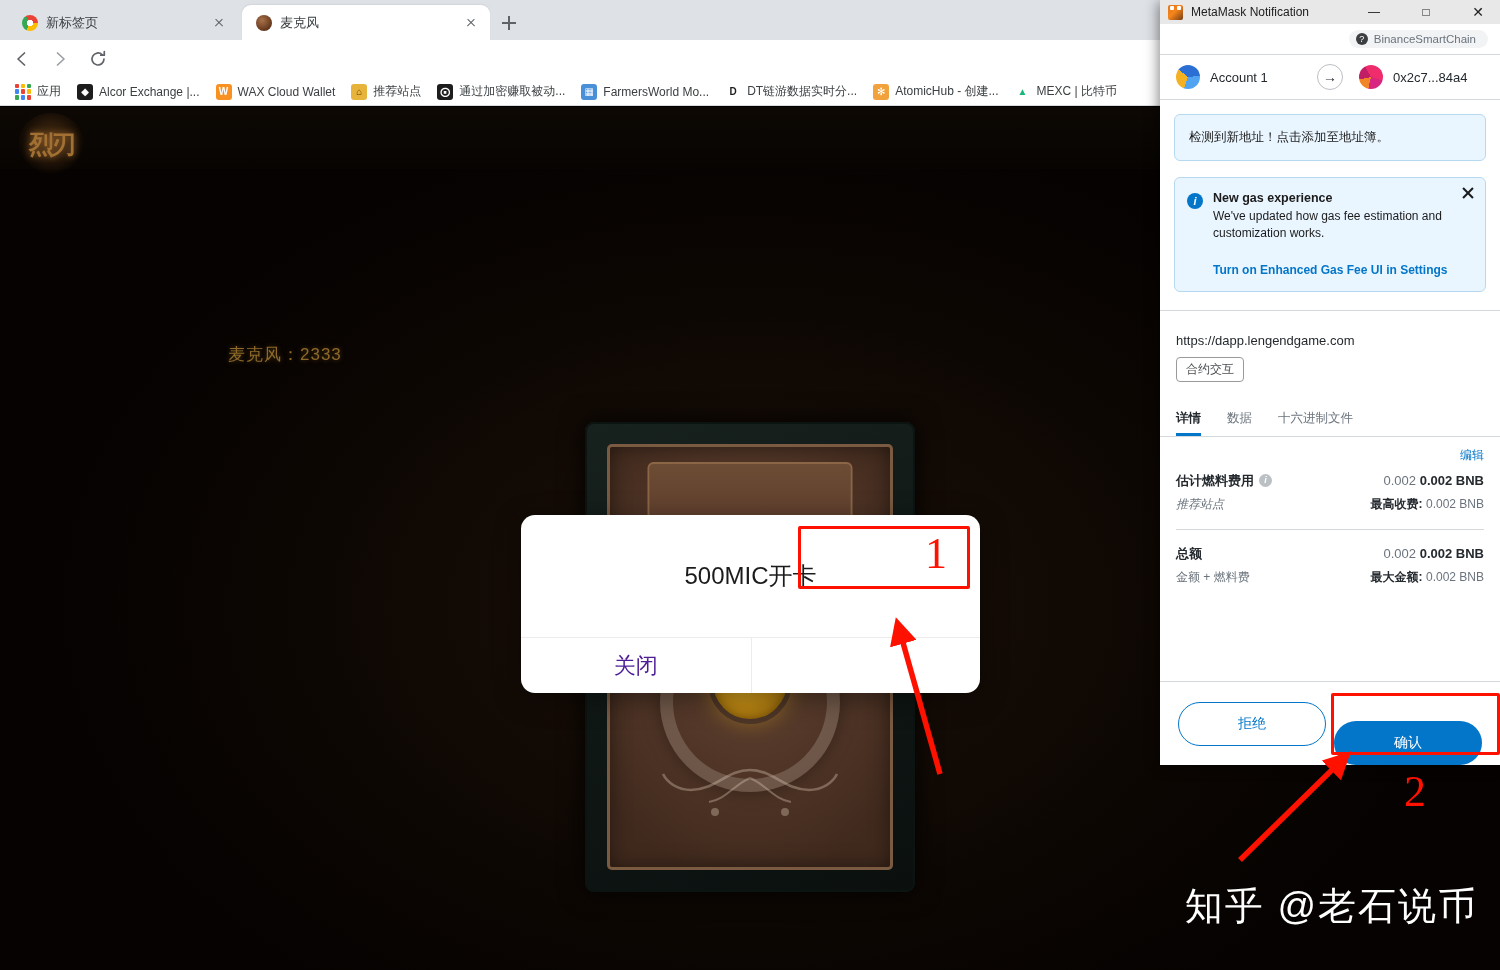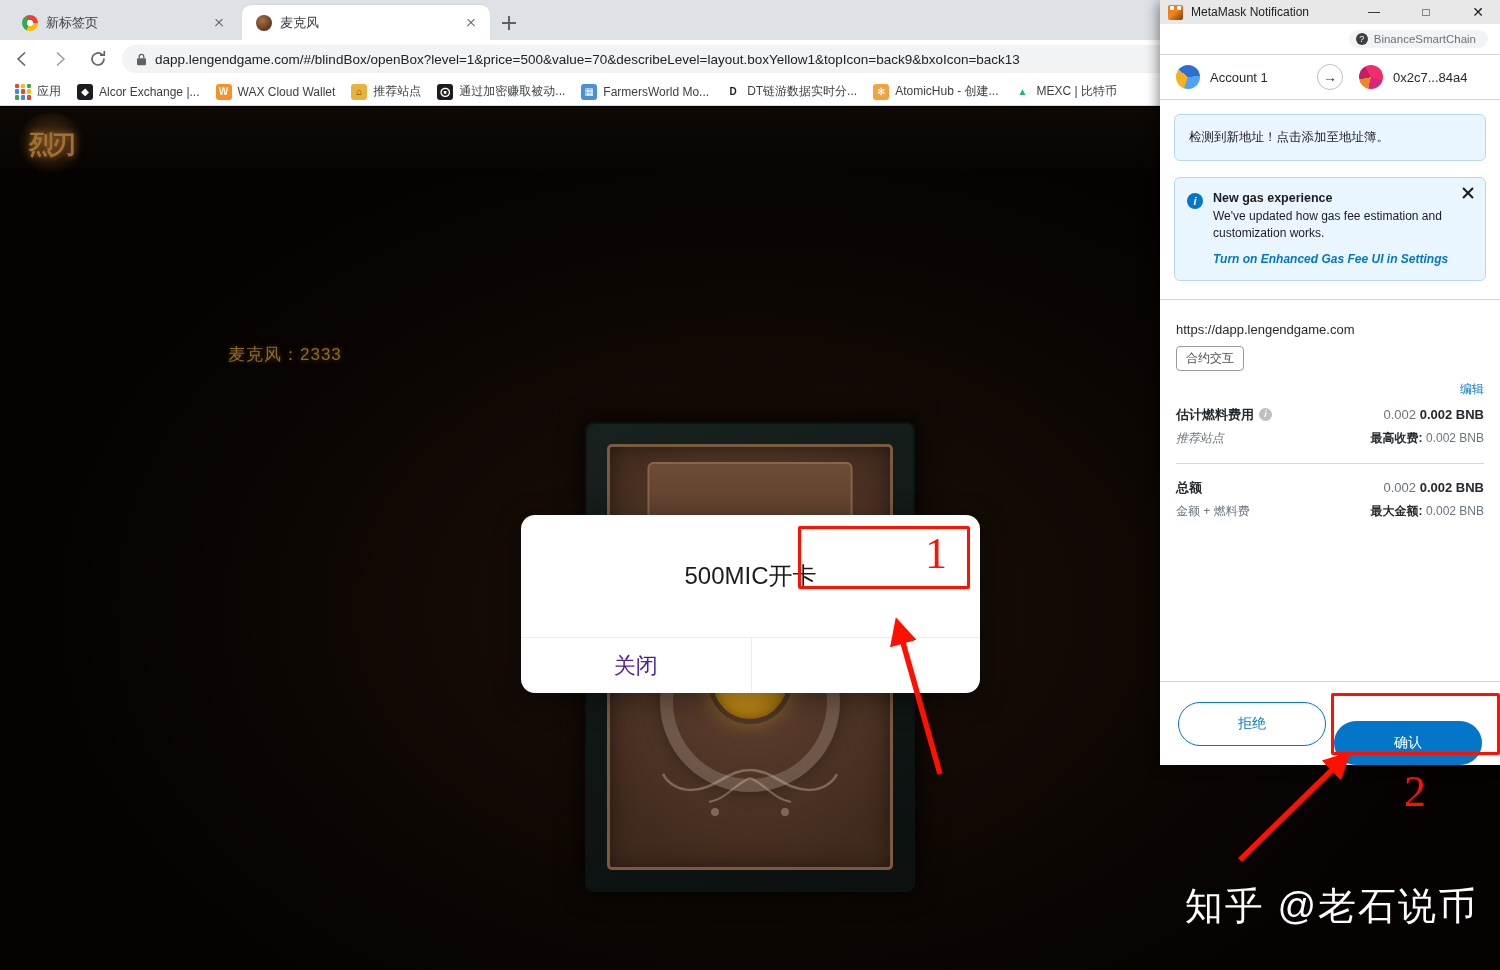--- a/index.html
+++ b/index.html
@@ -304,21 +304,21 @@
     background: #eaf6ff; border: 1px solid #b7d9f0; border-radius: 6px;
     display: flex; gap: 10px; position: relative;
   }
   .mm-info-ico {
     width: 16px; height: 16px; flex: 0 0 16px; border-radius: 50%;
     background: #0376c9; color: #fff; font-size: 11px; line-height: 16px;
     text-align: center; font-weight: bold; font-style: italic; margin-top: 2px;
   }
   .mm-gn-title { font-size: 12.5px; font-weight: bold; color: #1b1b1b; margin-bottom: 3px; }
   .mm-gn-desc { font-size: 12px; color: #1b1b1b; line-height: 1.45; }
-  .mm-gn-link { margin-top: 9px; font-size: 12px; font-weight: bold; color: #0376c9; font-style: italic; }
+  .mm-gn-link { margin-top: 20px; font-size: 12px; font-weight: bold; color: #0376c9; }
   .mm-gn-close {
     position: absolute; right: 10px; top: 8px;
     width: 14px; height: 14px;
   }
   .mm-gn-close::before, .mm-gn-close::after {
     content:""; position:absolute; left:0; top:6px; width:14px; height:2px; background:#1b1b1b;
   }
   .mm-gn-close::before{transform:rotate(45deg)} .mm-gn-close::after{transform:rotate(-45deg)}
 
   .mm-origin {
@@ -437,27 +437,20 @@
       <svg width="20" height="20" viewBox="0 0 20 20">
           <path d="M7.5 4L14 10l-6.5 6" fill="none" stroke="#9aa0a6" stroke-width="1.7" stroke-linecap="round" stroke-linejoin="round"></path>
         </svg>
     </div>
     <div class="nav-btn">
       <svg width="20" height="20" viewBox="0 0 20 20">
         <path d="M16 10a6 6 0 1 1-1.9-4.4" fill="none" stroke="#5f6368" stroke-width="1.7" stroke-linecap="round"></path>
         <path d="M16.3 2.6v3.6h-3.6" fill="none" stroke="#5f6368" stroke-width="1.7" stroke-linecap="round" stroke-linejoin="round"></path>
       </svg>
     </div>
-    <div class="omnibox">
-      <svg class="lock-icon" width="11" height="13" viewBox="0 0 11 13">
-        <rect x="1" y="5.2" width="9" height="7" rx="1.2" fill="#5f6368"></rect>
-        <path d="M3.2 5.2V3.6a2.3 2.3 0 0 1 4.6 0v1.6" fill="none" stroke="#5f6368" stroke-width="1.3"></path>
-      </svg>
-      <span>dapp.lengendgame.com/#/blindBox/openBox?level=1&amp;price=500&amp;value=70&amp;describeLevel=layout.boxYellow1&amp;topIcon=back9&amp;bxoIcon=back13</span>
-    </div>
   </div>
 
   <div class="chrome-bookmarks">
     <div class="bm">
       <span class="apps-grid">
           <i></i>
           <i></i>
           <i></i>
           <i></i>
           <i></i>
@@ -549,20 +542,25 @@
           <span class="mm-gn-link" style="display:block">Turn on Enhanced Gas Fee UI in Settings</span>
         </span>
         <span class="mm-gn-close"></span>
       </div>
 
       <div class="mm-origin">
         <div class="mm-origin-url">https://dapp.lengendgame.com</div>
         <span class="mm-contract-pill">合约交互</span>
       </div>
 
+      <div class="mm-tabs">
+        <span class="mm-tab active">详情</span>
+        <span class="mm-tab">数据</span>
+        <span class="mm-tab">十六进制文件</span>
+      </div>
 
       <div class="mm-edit-row">
         <span class="mm-edit-link">编辑</span>
       </div>
 
       <div class="mm-fee-block">
         <div class="mm-fee-line">
           <span class="mm-fee-label">
             <span>估计燃料费用</span>
             <span class="mm-fee-i">i</span>

